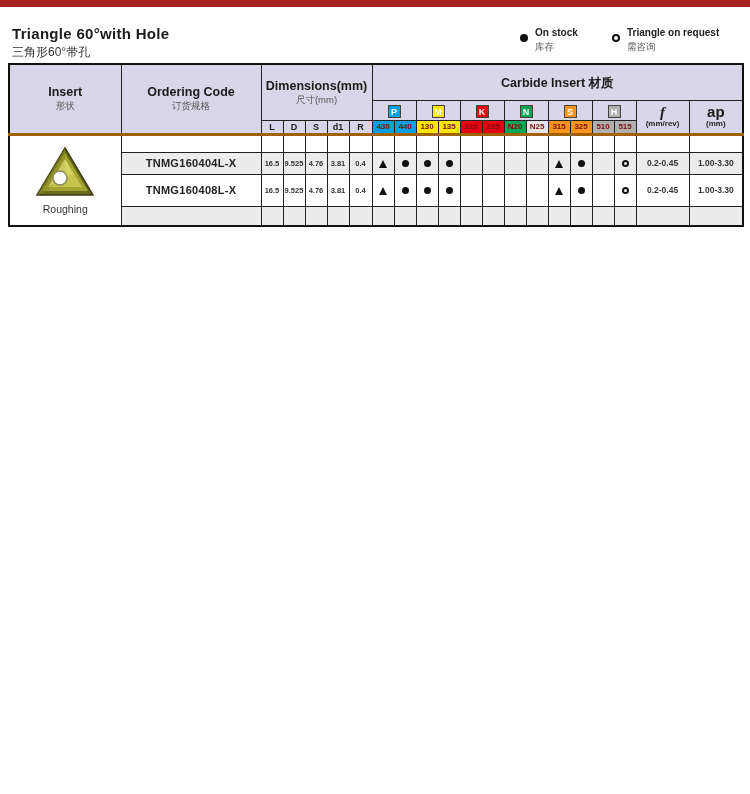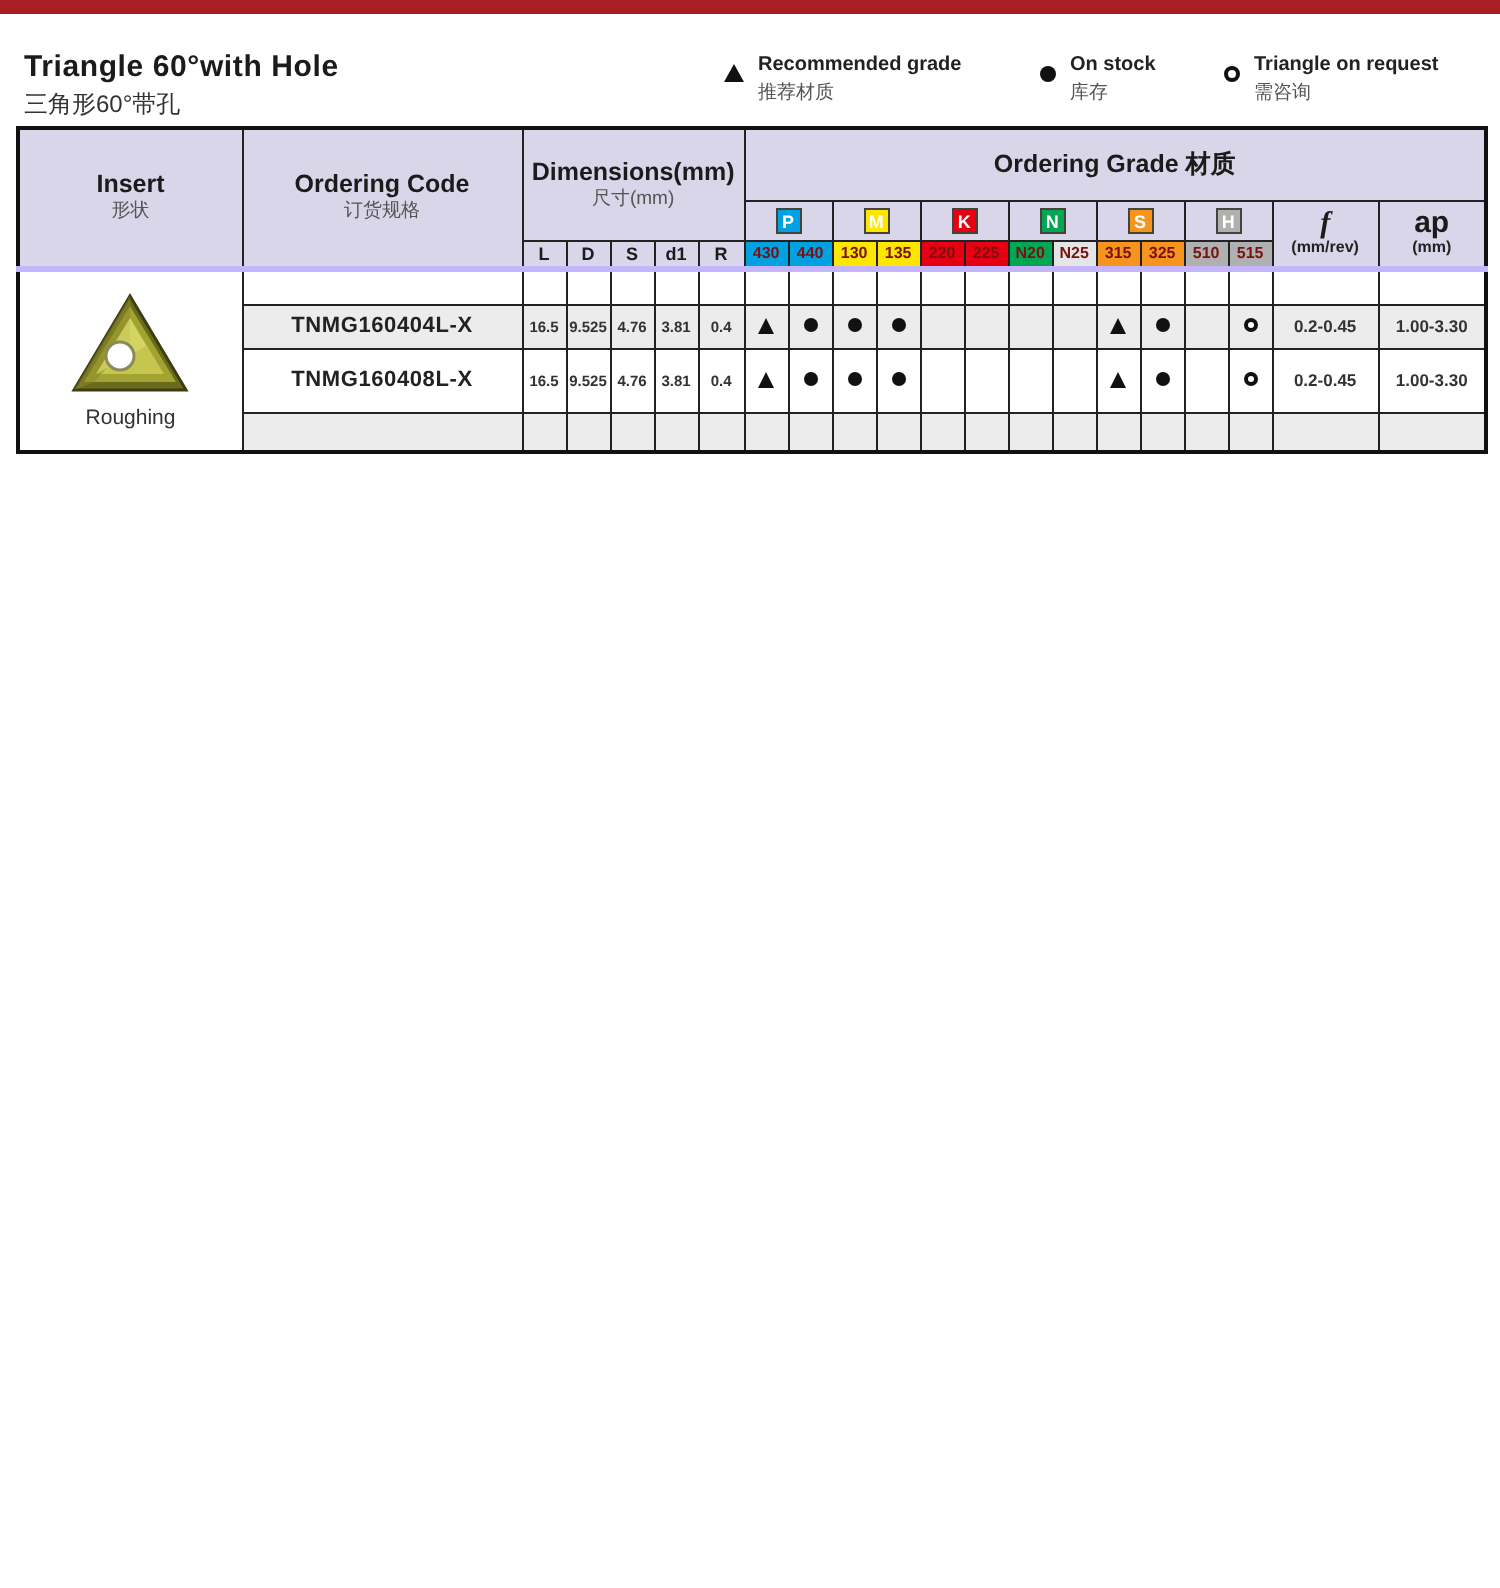--- a/index.html
+++ b/index.html
@@ -22,21 +22,21 @@
   .mk-tri { width:0; height:0; border-left:5px solid transparent; border-right:5px solid transparent; border-bottom:9px solid #111; }
   .mk-dot { width:8px; height:8px; background:#111; border-radius:50%; }
   .mk-ring { width:8px; height:8px; border:2px solid #111; border-radius:50%; background:#fff; }
   td .mk-tri { border-left-width:4.5px; border-right-width:4.5px; border-bottom-width:8px; }
   td .mk-dot, td .mk-ring { width:7px; height:7px; }
 
   table.spec { position:absolute; left:8px; top:63px; width:734px; border-collapse:collapse; table-layout:fixed; border:2px solid #111; }
   table.spec th, table.spec td { border:1px solid #222; padding:0; text-align:center; vertical-align:middle; overflow:hidden; }
   tr.r1 { height:36px; } tr.r2 { height:20px; } tr.r3 { height:14px; }
   tr.ra { height:18px; } tr.rb { height:22px; } tr.rc { height:32px; } tr.rd { height:20px; }
-  tr.ra td { border-top:3px solid #c4b5fd; }
+  tr.ra td { border-top:3px solid #a16207; }
 
   th.hdr { background:#d8d6e8; font-weight:bold; color:#1b1b1b; }
   .h-en { font-size:12.5px; font-weight:bold; display:block; line-height:15px; }
   .h-zh { font-size:9.5px; font-weight:normal; color:#555; display:block; line-height:12px; }
   .carbide-line { font-size:12.5px; font-weight:bold; }
   .dimcol { font-size:9px; font-weight:normal; color:#333; }
 
   .gbox { display:inline-block; width:13px; height:13px; line-height:13px; font-size:9px; font-weight:bold; color:#fff; border:1px solid #44443a; }
   td.num { font-size:8px; font-weight:bold; color:#7a1111; }
 
@@ -55,27 +55,20 @@
 </style>
 </head>
 <body>
 
 <div class="page">
   <div class="topbar" style="background: rgb(168, 31, 35);"></div>
 
   <div class="title-en">Triangle 60°with Hole</div>
   <div class="title-zh">三角形60°带孔</div>
 
-  <div class="legend-item" style="left:362px;">
-    <span class="legend-mk"><span class="mk mk-tri"></span></span>
-    <span class="txt">
-      <span class="legend-en">Recommended grade</span>
-      <span class="legend-zh">推荐材质</span>
-    </span>
-  </div>
   <div class="legend-item" style="left:520px;">
     <span class="legend-mk"><span class="mk mk-dot"></span></span>
     <span class="txt">
       <span class="legend-en">On stock</span>
       <span class="legend-zh">库存</span>
     </span>
   </div>
   <div class="legend-item" style="left:612px;">
     <span class="legend-mk"><span class="mk mk-ring"></span></span>
     <span class="txt">
@@ -116,21 +109,21 @@
       </th>
       <th class="hdr" rowspan="3">
         <span class="h-en">Ordering Code</span>
         <span class="h-zh">订货规格</span>
       </th>
       <th class="hdr" colspan="5" rowspan="2">
         <span class="h-en">Dimensions(mm)</span>
         <span class="h-zh">尺寸(mm)</span>
       </th>
       <th class="hdr" colspan="14">
-        <span class="carbide-line">Ordering Grade 材质</span>
+        <span class="carbide-line">Carbide Insert 材质</span>
       </th>
     </tr>
     <tr class="r2">
       <th class="hdr" colspan="2"><span class="gbox" style="background: rgb(0, 160, 225);">P</span></th>
       <th class="hdr" colspan="2"><span class="gbox" style="background: rgb(255, 230, 0);">M</span></th>
       <th class="hdr" colspan="2"><span class="gbox" style="background: rgb(230, 0, 18);">K</span></th>
       <th class="hdr" colspan="2"><span class="gbox" style="background: rgb(0, 166, 83);">N</span></th>
       <th class="hdr" colspan="2"><span class="gbox" style="background: rgb(247, 148, 30);">S</span></th>
       <th class="hdr" colspan="2"><span class="gbox" style="background: rgb(176, 176, 176);">H</span></th>
       <th class="hdr fh" rowspan="2">

